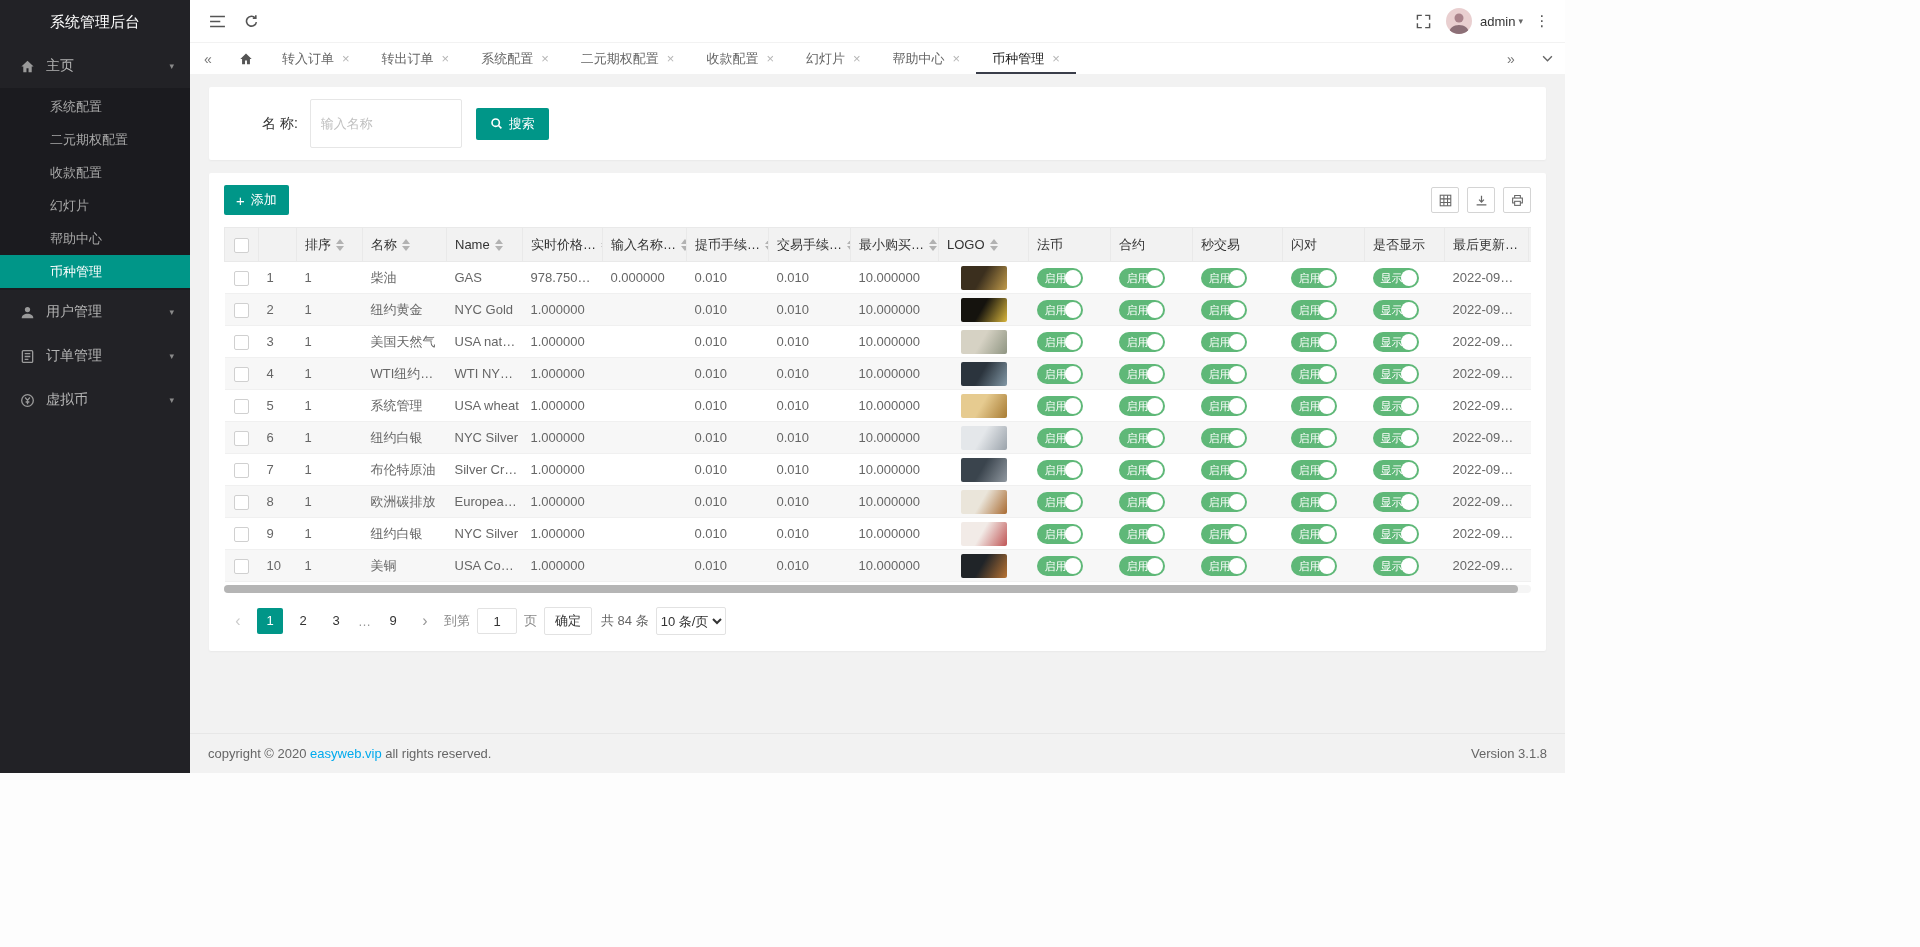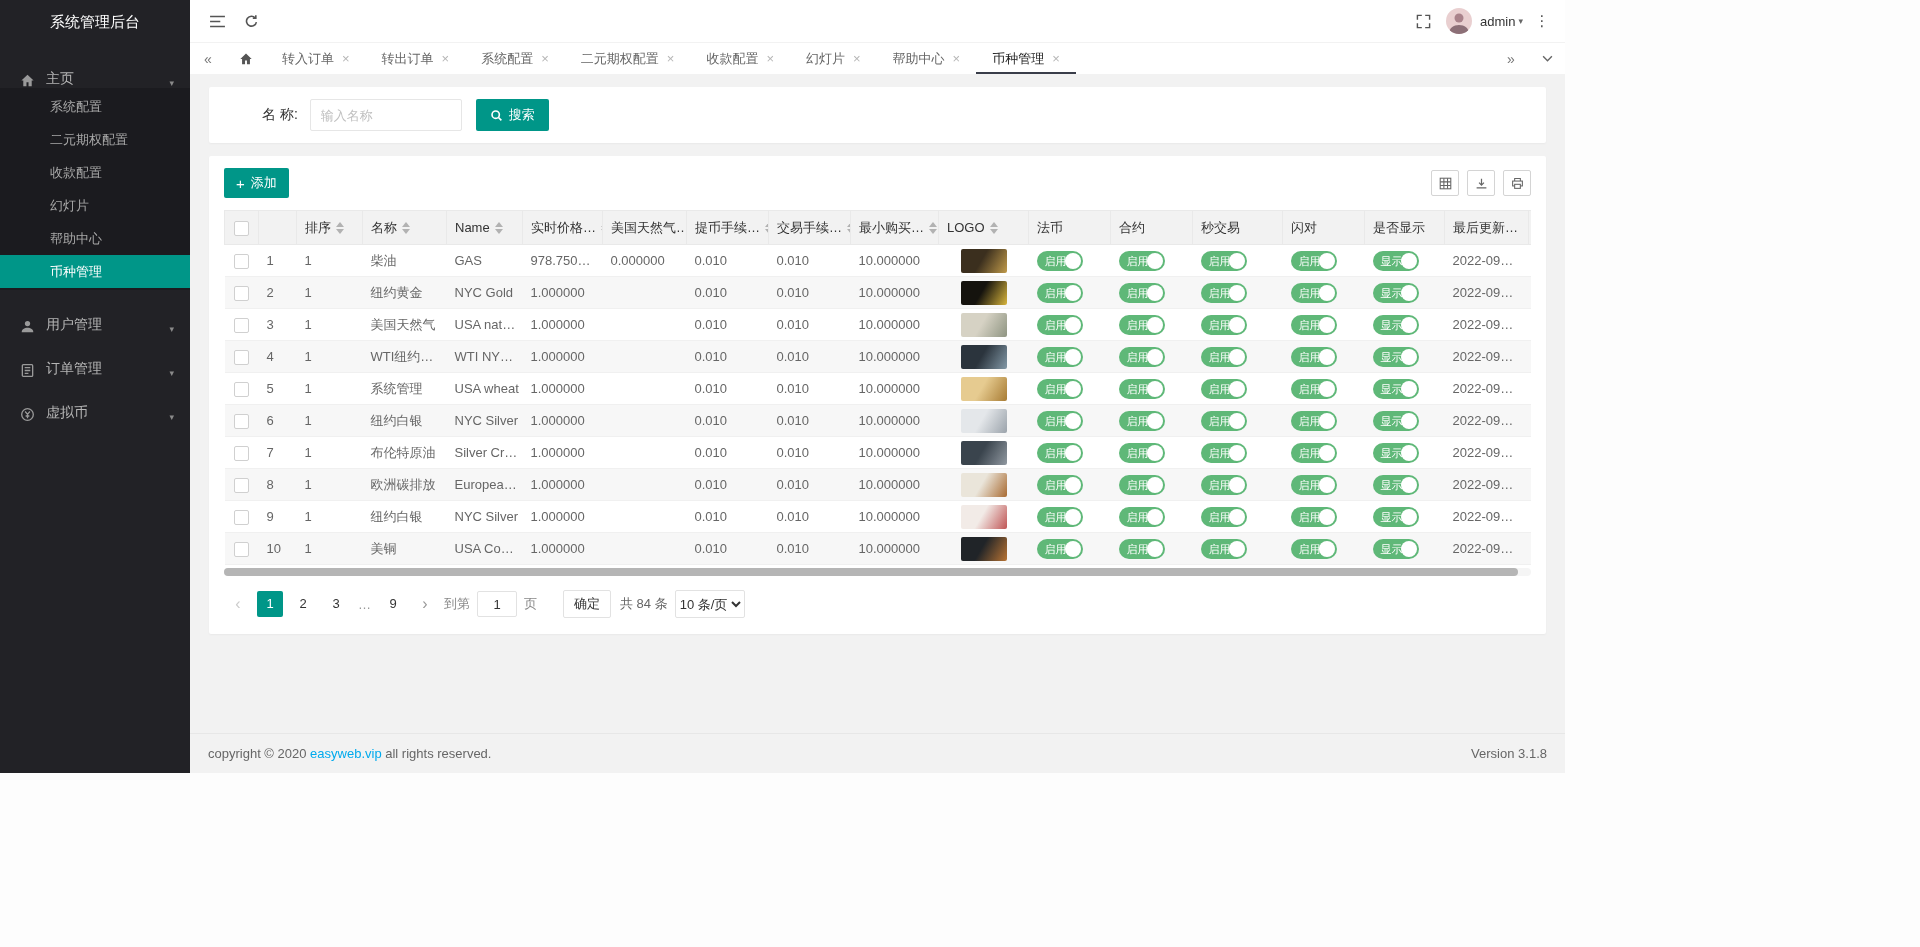--- a/index.html
+++ b/index.html
@@ -3,21 +3,21 @@
 <meta charset="utf-8">
 <style>
   * { box-sizing: border-box; }
   html,body { margin:0; padding:0; background:#fdfdfd; }
   body { width:1920px; height:947px; font-family:"Liberation Sans","DejaVu Sans",sans-serif; }
   .app { width:1565px; height:773px; display:flex; background:#f2f2f2; overflow:hidden; }
 
   
   .sidebar { width:190px; min-width:190px; background:#222226; height:100%; overflow:hidden; }
   .sidebar-title { height:44px; line-height:44px; text-align:center; color:#fff; font-size:15px; }
-  .nav-item { height:44px; display:flex; align-items:flex-end; padding:0 16px; color:#b5b5b5; font-size:14px; cursor:pointer; }
+  .nav-item { height:44px; display:flex; align-items:center; padding:0 16px; color:#b5b5b5; font-size:14px; cursor:pointer; }
   .nav-icon { width:22px; display:inline-flex; justify-content:center; align-items:center; margin-right:8px; color:#9a9a9a; }
   .nav-label { flex:1; white-space:nowrap; overflow:hidden; }
   .nav-chev { margin-left:auto; font-size:9px; color:#8a8a8a; }
   .submenu { background:#1b1b1f; padding:2px 0; }
   .submenu-item { height:33px; line-height:33px; padding-left:50px; color:#a8a8a8; font-size:13px; cursor:pointer; white-space:nowrap; }
   .submenu-item.active { background:#009688; color:#fff; }
 
   
   .main { flex:1; min-width:0; display:flex; flex-direction:column; background:#f2f2f2; }
   .topbar { height:42px; background:#fff; display:flex; align-items:center; padding:0 12px; gap:4px; }
@@ -34,21 +34,21 @@
   .tab-list { display:flex; overflow:hidden; flex:1; }
   .tab { display:flex; align-items:center; gap:8px; padding:0 16px; font-size:13px; color:#666; cursor:pointer; position:relative; white-space:nowrap; }
   .tab.active { color:#1c1c1c; }
   .tab.active::after { content:""; position:absolute; left:0; right:0; bottom:0; height:2px; background:#393d49; }
   .tab-close { color:#b5b5b5; font-size:13px; line-height:1; }
 
   .content { flex:1; padding:13px 19px; overflow:hidden; }
   .card { background:#fff; border-radius:2px; box-shadow:0 1px 2px rgba(0,0,0,.04); }
   .search-card { display:flex; align-items:center; padding:12px 15px; margin-bottom:13px; }
   .search-label { margin-left:38px; margin-right:12px; font-size:14px; color:#333; }
-  .search-input { width:152px; height:32px; border:1px solid #e6e6e6; border-radius:2px; padding:0 10px; font-size:13px; color:#666; outline:none; }
+  .search-input { width:152px; height:49px; border:1px solid #e6e6e6; border-radius:2px; padding:0 10px; font-size:13px; color:#666; outline:none; }
   .search-input::placeholder { color:#c0c0c0; }
   .btn { display:inline-flex; align-items:center; justify-content:center; gap:6px; border:none; cursor:pointer; border-radius:2px; font-size:13px; font-family:inherit; }
   .btn-teal { background:#009688; color:#fff; }
   .search-btn { height:32px; padding:0 14px; margin-left:14px; }
   .table-card { padding:12px 15px 8px; }
   .table-toolbar { display:flex; align-items:center; margin-bottom:12px; }
   .add-btn { height:30px; padding:0 12px; }
   .plus { font-size:15px; line-height:1; }
   .tool-icons { margin-left:auto; display:flex; gap:8px; }
   .tool-btn { width:28px; height:26px; border:1px solid #d4d4d4; background:#fff; border-radius:2px; display:inline-flex; align-items:center; justify-content:center; color:#666; cursor:pointer; }
@@ -78,21 +78,21 @@
   
   .pagination { display:flex; align-items:center; padding:14px 2px 8px; font-size:13px; color:#666; gap:7px; }
   .pg-arrow { width:24px; height:26px; display:inline-flex; align-items:center; justify-content:center; color:#999; cursor:pointer; font-size:16px; }
   .pg-arrow.disabled { color:#ccc; }
   .pg-nums { display:inline-flex; gap:7px; align-items:center; }
   .pg-num { min-width:26px; height:26px; line-height:26px; text-align:center; padding:0 5px; border-radius:2px; cursor:pointer; color:#333; }
   .pg-num.active { background:#009688; color:#fff; cursor:default; }
   .pg-dots { color:#999; padding:0 2px; }
   .goto-label { color:#8a8a8a; }
   .goto-input { width:40px; height:26px; border:1px solid #e2e2e2; border-radius:2px; text-align:center; font-size:13px; color:#333; outline:none; }
-  .confirm-btn { height:28px; padding:0 10px; border:1px solid #e2e2e2; background:#fff; border-radius:2px; font-size:13px; color:#333; cursor:pointer; font-family:inherit;margin-left:19px; }
+  .confirm-btn { height:28px; padding:0 10px; border:1px solid #e2e2e2; background:#fff; border-radius:2px; font-size:13px; color:#333; cursor:pointer; font-family:inherit; }
   .total { color:#666; margin-left:2px; }
   .pagesize { height:28px; border:1px solid #e2e2e2; border-radius:2px; background:#fff; font-size:13px; color:#333; outline:none; font-family:inherit; }
 
   
   .footer { height:40px; border-top:1px solid #e7e7e7; display:flex; align-items:center; padding:0 18px; font-size:13px; color:#666; background:#f2f2f2; }
   .footer a { color:#01aaed; text-decoration:none; cursor:pointer; }
   .version { margin-left:auto; color:#666; }
 </style>
 </head>
 <body>
@@ -328,21 +328,21 @@
                       </span>
                     </span></th>
                   <th><span class="th-inner">
                       <span>实时价格…</span>
                       <span class="sort">
                         <i class="s-up"></i>
                         <i class="s-down"></i>
                       </span>
                     </span></th>
                   <th><span class="th-inner">
-                      <span>美国天然气…</span>
+                      <span>输入名称…</span>
                       <span class="sort">
                         <i class="s-up"></i>
                         <i class="s-down"></i>
                       </span>
                     </span></th>
                   <th><span class="th-inner">
                       <span>提币手续…</span>
                       <span class="sort">
                         <i class="s-up"></i>
                         <i class="s-down"></i>

